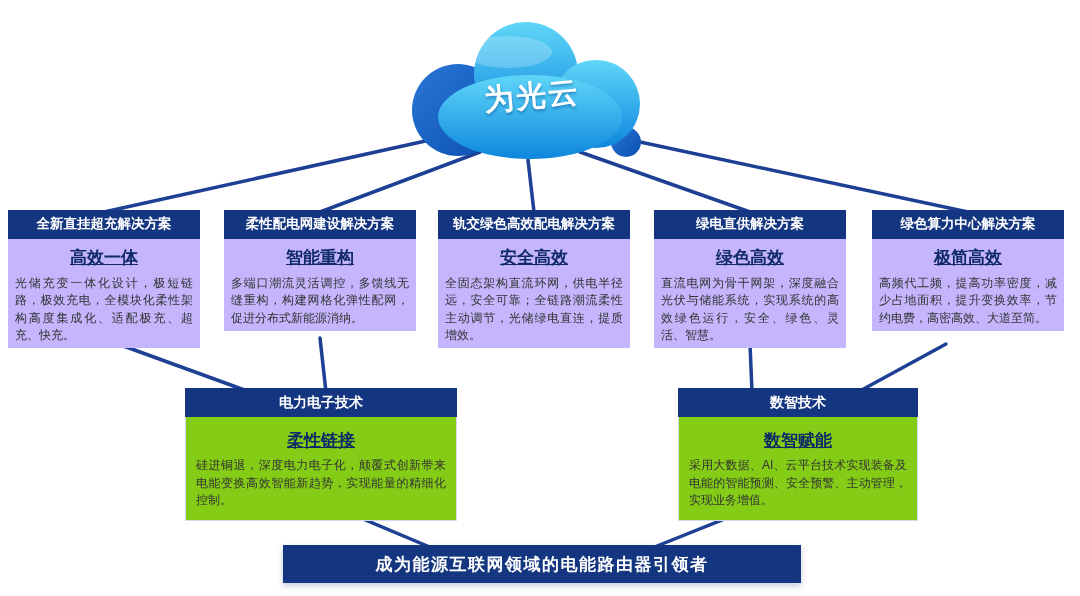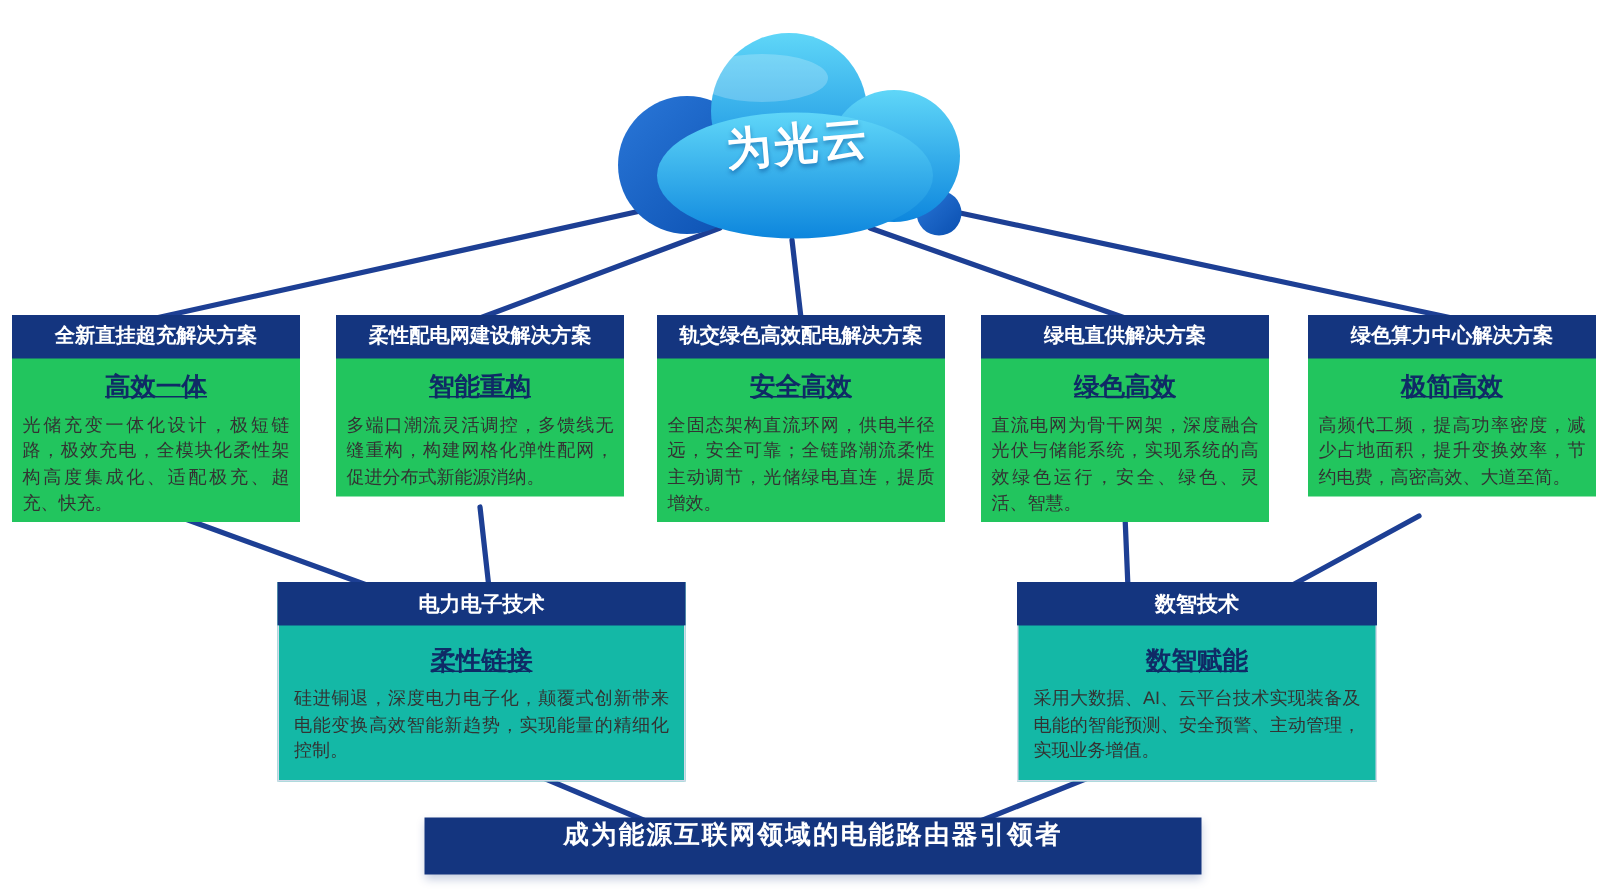--- a/index.html
+++ b/index.html
@@ -11,47 +11,47 @@
 
   
   .cloud { position:absolute; left:398px; top:14px; width:268px; height:152px; }
   .cloud-label {
     position:absolute; left:0; right:0; top:62px; text-align:center;
     color:#ffffff; font-weight:bold; font-size:30px; letter-spacing:2px;
     transform:rotate(-5deg); text-shadow:0 2px 3px rgba(0,60,130,.45);
   }
 
   
-  .card { position:absolute; top:210px; width:192px; background:#22c55e; }
+  .card { position:absolute; top:210px; width:192px; background:#c4b5fd; }
   .card-header {
     background:#14357f; color:#ffffff; font-weight:bold; font-size:13.5px;
     text-align:center; padding:7px 2px; line-height:1.1;
   }
   .card-subtitle {
     text-align:center; font-weight:bold; color:#0f2a66; font-size:17px;
     padding:7px 0 4px;
     text-decoration:underline;
   }
   .card-body {
     font-size:12px; color:#333333; line-height:1.45; text-align:justify;
     padding:2px 7px 4px;
   }
 
   
-  .tech { position:absolute; top:388px; background:#14b8a6; }
+  .tech { position:absolute; top:388px; background:#84cc16; }
   .tech .card-header { font-size:14px; padding:7px 2px; }
   .tech-inner { border:1px solid #d3dae8; border-top:none; padding:4px 10px 10px; }
   .tech .card-subtitle { padding:8px 0 5px; }
   .tech .card-body { padding:0; }
 
   
   .banner {
     position:absolute; left:283px; top:545px; width:518px; height:38px;
     background:#14357f; color:#ffffff; font-weight:bold; font-size:17px;
-    letter-spacing:1.5px; display:flex; align-items:flex-start; justify-content:center;
+    letter-spacing:1.5px; display:flex; align-items:center; justify-content:center;
     box-shadow:0 3px 6px rgba(20,53,127,.25);
   }
 </style>
 </head>
 <body>
 
 <div class="canvas">
 
   <svg class="lines" width="1080" height="596" viewBox="0 0 1080 596" aria-hidden="true">
     <g stroke="#1d3f94" stroke-width="3.5" stroke-linecap="round">

